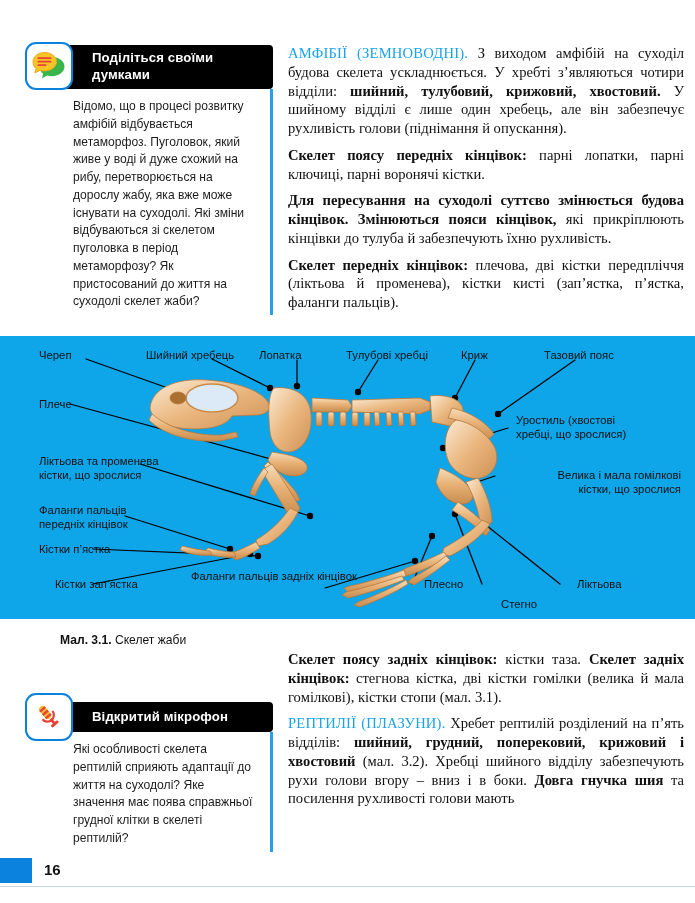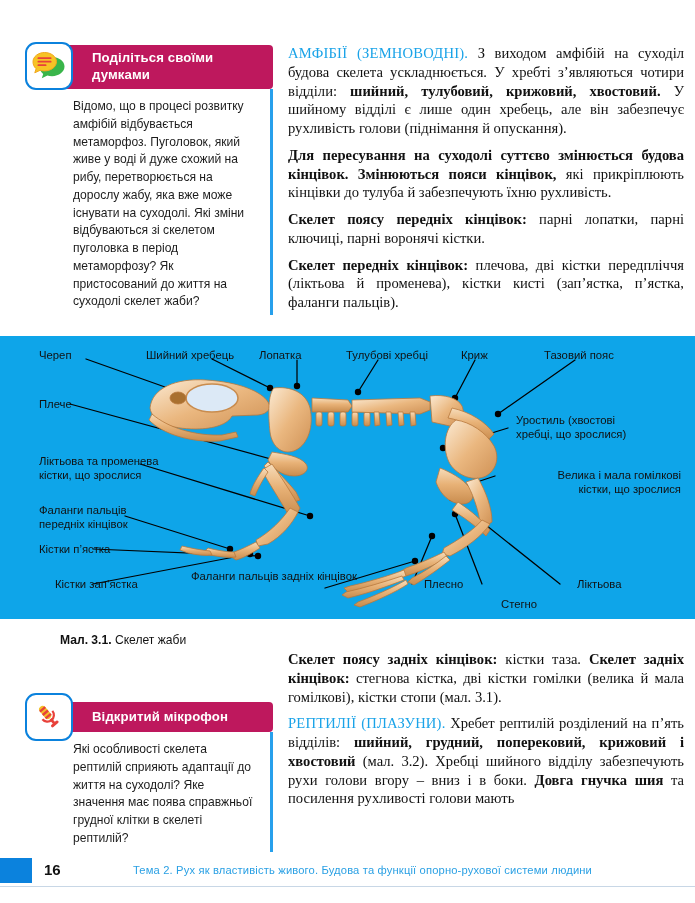--- a/index.html
+++ b/index.html
@@ -15,21 +15,21 @@
 
   
   .col-left  { position:absolute; left:25px;  top:45px;  width:248px; }
   .col-right { position:absolute; left:288px; top:44px;  width:396px; }
 
   
   .callout { position:relative; }
   .callout-head {
     position:relative;
     margin-left:27px;
-    background:#be185d;
+    background:#000000;
     height:42px;
     border-radius:0 4px 4px 0;
     display:flex; align-items:center;
     padding-left:40px; padding-right:8px;
   }
   .callout-head.two-line { height:44px; }
   .callout-title {
     color:#ffffff;
     font-size:13.2px;
     font-weight:700;
@@ -146,23 +146,23 @@
       </div>
       <div class="callout-body">
         <p>Відомо, що в процесі розвитку амфібій відбувається метаморфоз. Пуголовок, який живе у воді й дуже схожий на рибу, перетворюється на дорослу жабу, яка вже може існувати на суходолі. Які зміни відбуваються зі скелетом пуголовка в період метаморфозу? Як пристосований до життя на суходолі скелет жаби?</p>
       </div>
     </div>
   </div>
 
   <div class="col-right">
     <p class="bodytext"><span class="lead">АМФІБІЇ (ЗЕМНОВОДНІ).</span><span> З виходом амфібій на суходіл будова скелета ускладнюється. У хребті з’являються чотири відділи: </span><span class="b">шийний, тулубовий, крижовий, хвостовий.</span><span> У шийному відділі є лише один хребець, але він забезпечує рухливість голови (піднімання й опускання).</span></p>
 
+    <p class="bodytext"><span class="b">Скелет поясу передніх кінцівок:</span><span> парні лопатки, парні ключиці, парні воронячі кістки.</span></p>
+
     <p class="bodytext"><span class="b">Для пересування на суходолі суттєво змінюється будова кінцівок. Змінюються пояси кінцівок,</span><span> які прикріплюють кінцівки до тулуба й забезпечують їхню рухливість.</span></p>
-
-    <p class="bodytext"><span class="b">Скелет поясу передніх кінцівок:</span><span> парні лопатки, парні ключиці, парні воронячі кістки.</span></p>
 
     <p class="bodytext"><span class="b">Скелет передніх кінцівок:</span><span> плечова, дві кістки передпліччя (ліктьова й променева), кістки кисті (зап’ястка, п’ястка, фаланги пальців).</span></p>
   </div>
 
   <div class="figure">
     <div class="fig-inner">
 
       <svg class="fig-svg" viewBox="0 0 695 285">
         <defs>
           <linearGradient id="bg1" x1="0" y1="0" x2="0" y2="1">
@@ -331,15 +331,14 @@
 
   <div class="col-right" style="top:650px;">
     <p class="bodytext"><span class="b">Скелет поясу задніх кінцівок:</span><span> кістки таза. </span><span class="b">Скелет задніх кінцівок:</span><span> стегнова кістка, дві кістки гомілки (велика й мала гомілкові), кістки стопи (мал. 3.1).</span></p>
 
     <p class="bodytext"><span class="lead">РЕПТИЛІЇ (ПЛАЗУНИ).</span><span> Хребет рептилій розділений на п’ять відділів: </span><span class="b">шийний, грудний, поперековий, крижовий і хвостовий</span><span> (мал. 3.2). Хребці шийного відділу забезпечують рухи голови вгору – вниз і в боки. </span><span class="b">Довга гнучка шия</span><span> та посилення рухливості голови мають</span></p>
   </div>
 
   <div class="footer-rule"></div>
   <div class="footer-tab"></div>
   <div class="pagenum">16</div>
-  <div class="footer-text">Тема 2. Рух як властивість живого. Будова та функції опорно-рухової системи людини</div>
 
 </div>
 
 </body></html>

